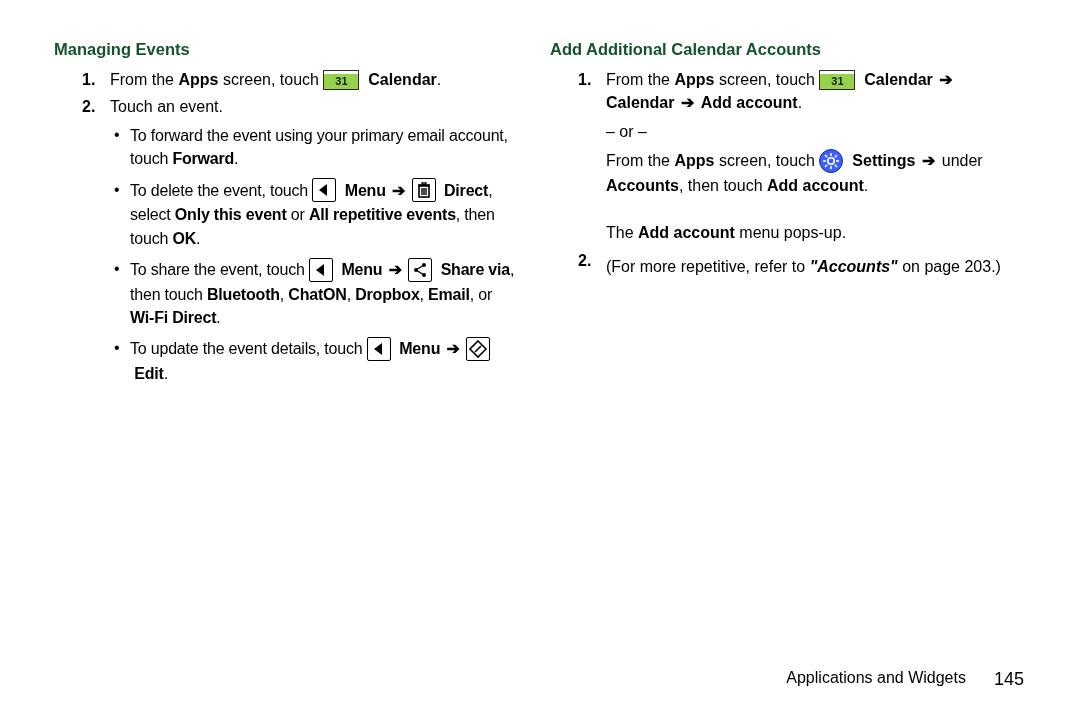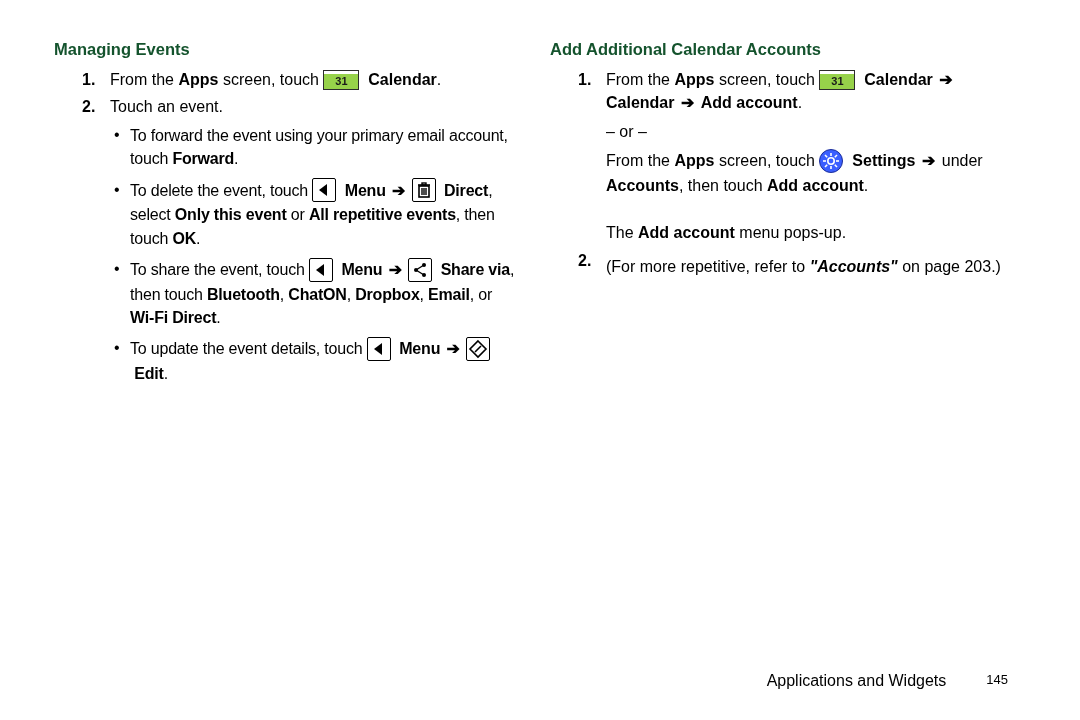--- a/index.html
+++ b/index.html
@@ -102,27 +102,27 @@
     background: #3b5fff;
     border: 1px solid #1c2e99;
   }
   .arrow {
     font-weight: bold;
     padding: 0 2px;
   }
   .footer {
     position: absolute;
     bottom: 28px;
-    right: 72px;
+    right: 56px;
     font-size: 15px;
     display: flex;
-    gap: 40px;
-    align-items: center;
-  }
-  .footer .pnum { font-size: 13px; }
+    gap: 28px;
+    align-items: flex-start;
+  }
+  .footer .pnum { font-size: 18px; }
   .italic-bold { font-style: italic; font-weight: bold; }
 </style>
 </head>
 <body>
 
 <div class="page">
 
   <div class="col col-left">
     <h3 class="section-heading">Managing Events</h3>
 

